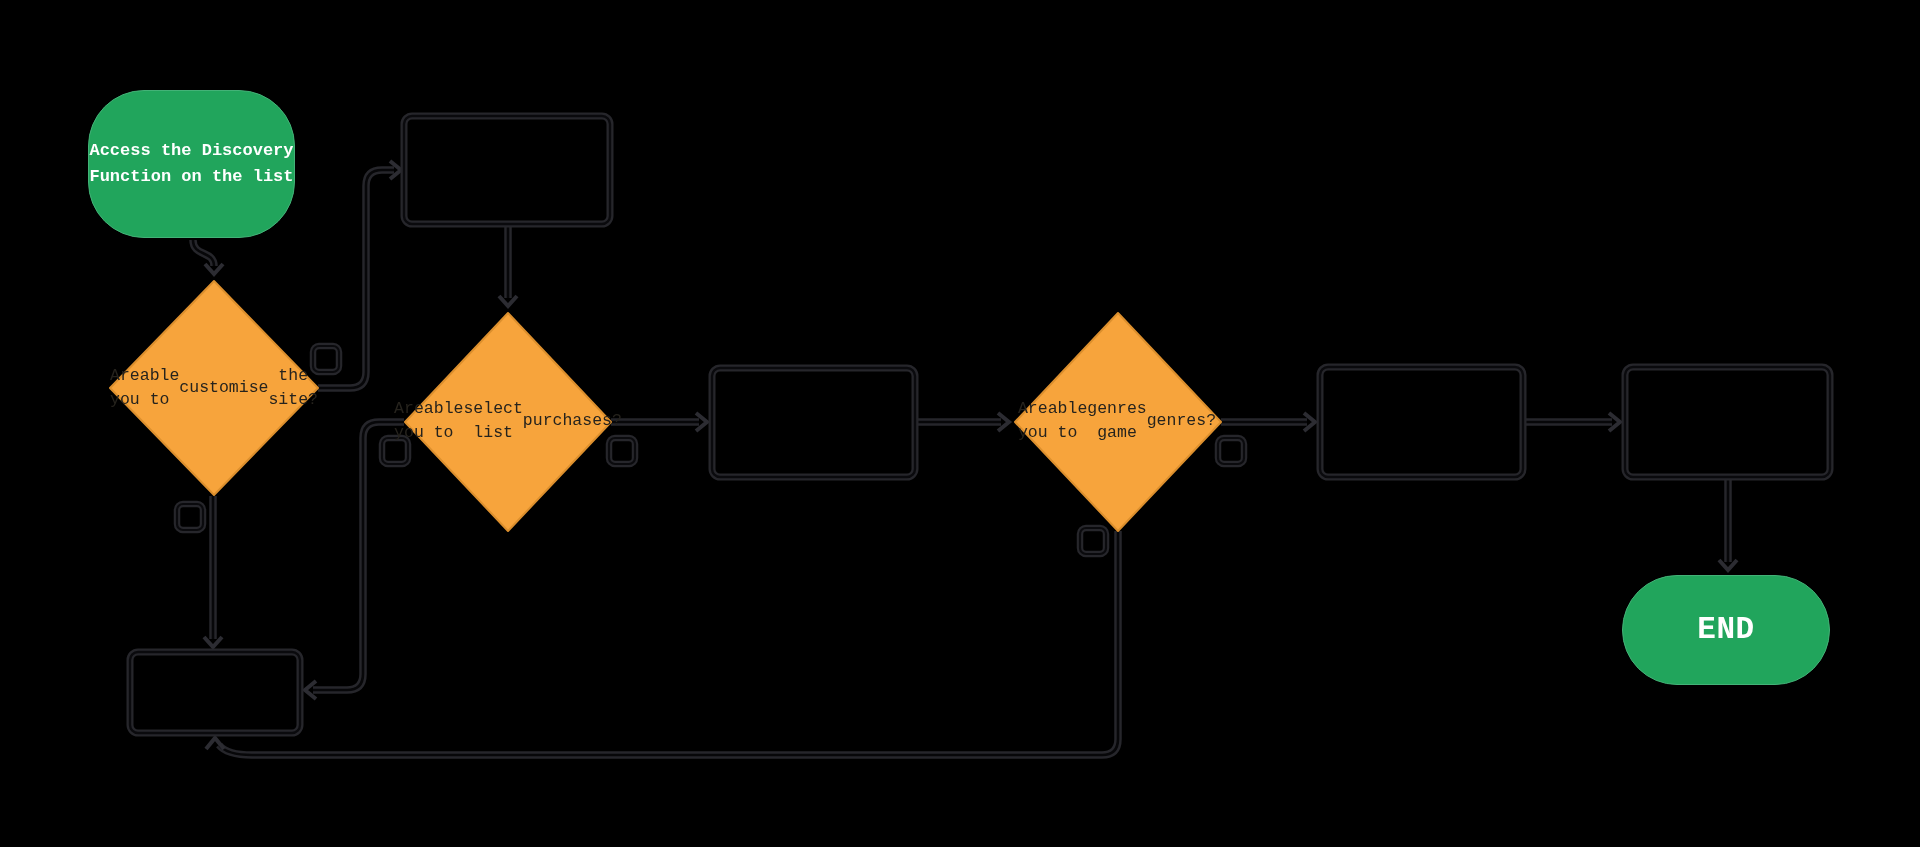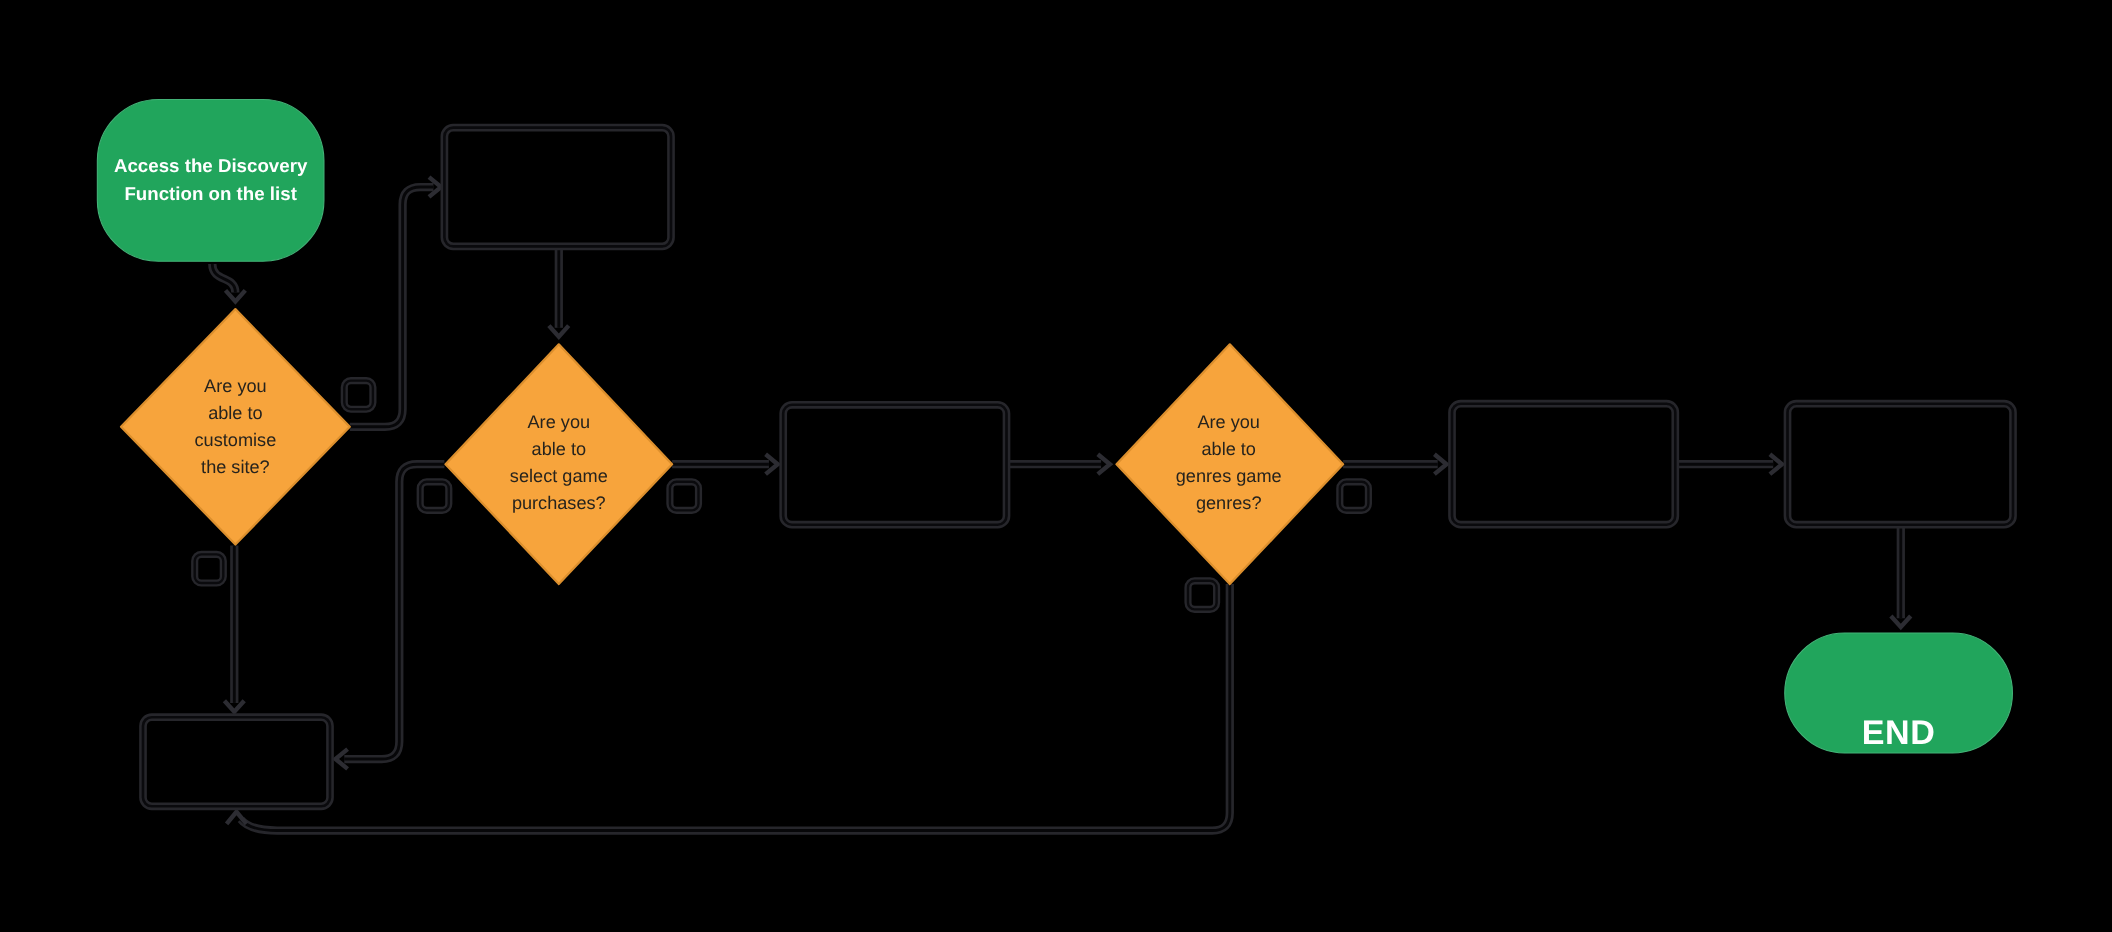--- a/index.html
+++ b/index.html
@@ -6,21 +6,21 @@
     margin: 0;
     padding: 0;
     background: #000000;
   }
   .canvas {
     position: relative;
     width: 1920px;
     height: 847px;
     background: #000000;
     overflow: hidden;
-    font-family: Liberation Sans, sans-serif;
+    font-family: Liberation Mono, monospace;
   }
   svg.layer {
     position: absolute;
     inset: 0;
     width: 1920px;
     height: 847px;
     display: block;
   }
   
   .halo  { fill: none; stroke: #26262b; stroke-width: 7.5px; stroke-linecap: butt; stroke-linejoin: round; }
@@ -49,28 +49,27 @@
   .terminal.start {
     left: 88px; top: 90px; width: 207px; height: 148px;
     border-radius: 56px;
     font-size: 17px; line-height: 26px; font-weight: 600;
   }
   .terminal.end {
     left: 1622px; top: 575px; width: 208px; height: 110px;
     border-radius: 55px;
     font-size: 31px; line-height: 36px; font-weight: 600;
     letter-spacing: 0.5px;
-    align-items: flex-end;
   }
   
   .dlabel {
     position: absolute;
     width: 170px;
     display: flex;
-    flex-direction: column;
+    flex-direction: row;
     align-items: center;
     justify-content: center;
     text-align: center;
     color: #26231d;
     font-size: 16.5px;
     line-height: 24.5px;
     font-weight: 500;
     pointer-events: none;
   }
   .dlabel.d1 { left: 129px;  top: 336px; height: 104px; }
@@ -221,21 +220,21 @@
   <div class="dlabel d1">
     <span>Are you</span>
     <span>able to</span>
     <span>customise</span>
     <span>the site?</span>
   </div>
 
   <div class="dlabel d2">
     <span>Are you</span>
     <span>able to</span>
-    <span>select game</span>
+    <span>select list</span>
     <span>purchases?</span>
   </div>
 
   <div class="dlabel d3">
     <span>Are you</span>
     <span>able to</span>
     <span>genres game</span>
     <span>genres?</span>
   </div>
 

